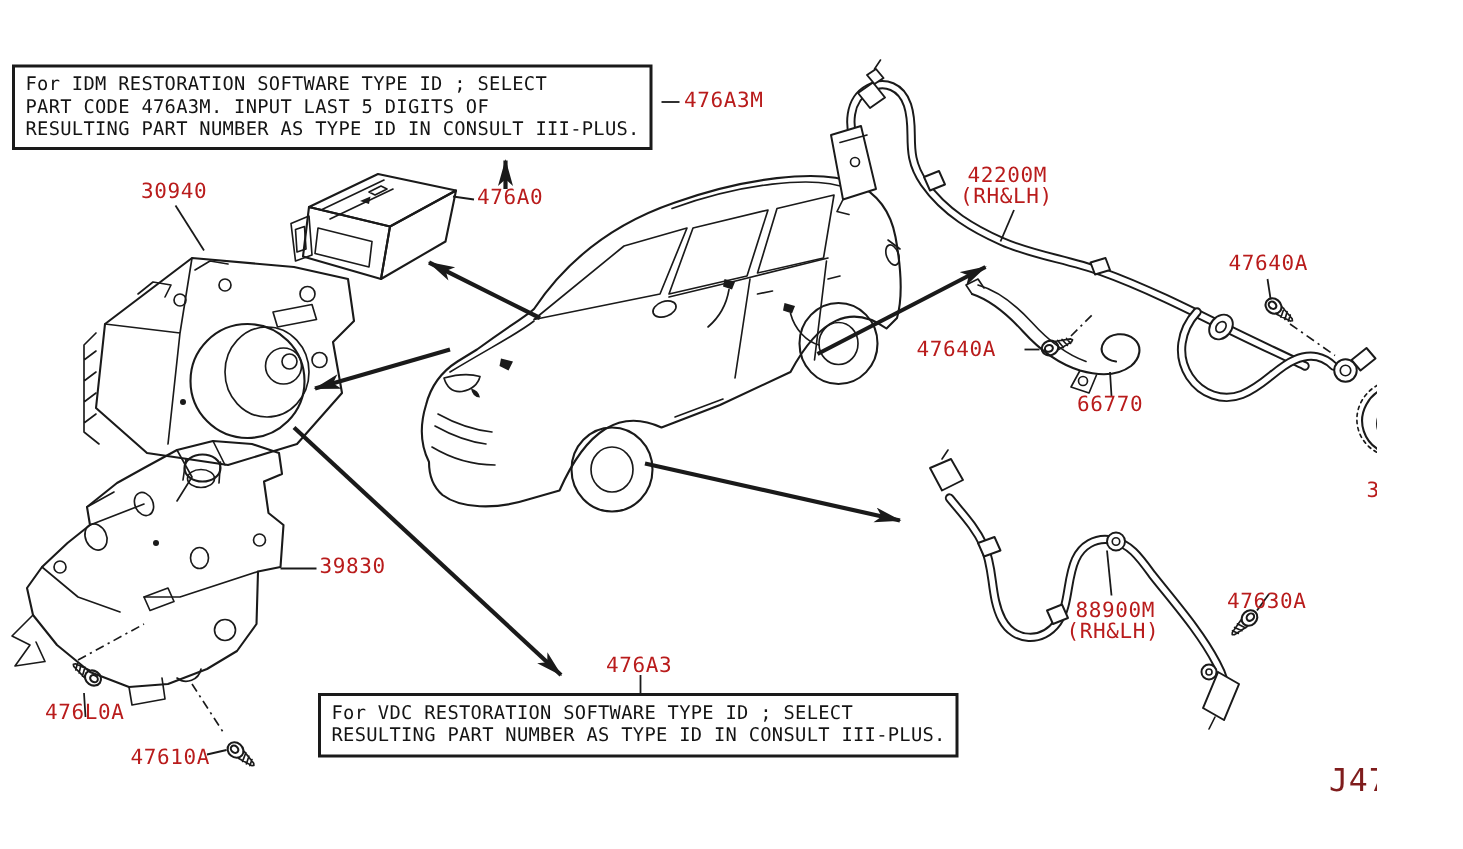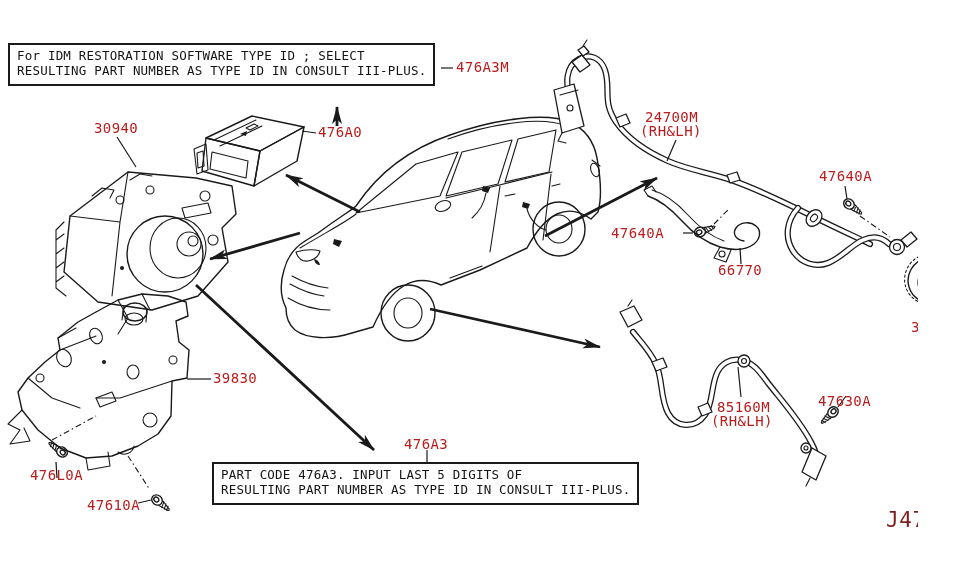--- a/index.html
+++ b/index.html
@@ -200,39 +200,40 @@
       <path class="arrow" marker-end="url(#ah)" d="M300,233 L210,259"></path>
       <path class="arrow" marker-end="url(#ah)" d="M196,285 L374,450"></path>
       <path class="arrow" marker-end="url(#ah)" d="M545,236 L657,178"></path>
       <path class="arrow" marker-end="url(#ah)" d="M430,309 L600,347"></path>
       <path class="arrow" marker-end="url(#ah)" d="M337,126 L337,107" stroke-width="2.2"></path>
     </g>
   </svg>
 
   <div class="note-box" style="left:8px;top:43px">
     <div>For IDM RESTORATION SOFTWARE TYPE ID ; SELECT</div>
+    <div>PART CODE 476A3M. INPUT LAST 5 DIGITS OF</div>
     <div>RESULTING PART NUMBER AS TYPE ID IN CONSULT III-PLUS.</div>
   </div>
 
   <div class="note-box" style="left:212px;top:462px">
-    <div>PART CODE 476A3. INPUT LAST 5 DIGITS OF</div>
+    <div>For VDC RESTORATION SOFTWARE TYPE ID ; SELECT</div>
     <div>RESULTING PART NUMBER AS TYPE ID IN CONSULT III-PLUS.</div>
   </div>
 
   <div class="part-label" style="left:456px;top:60px">476A3M</div>
   <div class="part-label" style="left:94px;top:121px">30940</div>
   <div class="part-label" style="left:318px;top:125px">476A0</div>
-  <div class="part-label" style="left:645px;top:110px">24700M</div>
+  <div class="part-label" style="left:645px;top:110px">42200M</div>
   <div class="part-label" style="left:640px;top:124px">(RH&amp;LH)</div>
   <div class="part-label" style="left:819px;top:169px">47640A</div>
   <div class="part-label" style="left:611px;top:226px">47640A</div>
   <div class="part-label" style="left:718px;top:263px">66770</div>
   <div class="part-label" style="left:911px;top:320px">38120</div>
   <div class="part-label" style="left:213px;top:371px">39830</div>
   <div class="part-label" style="left:404px;top:437px">476A3</div>
   <div class="part-label" style="left:30px;top:468px">476L0A</div>
   <div class="part-label" style="left:87px;top:498px">47610A</div>
-  <div class="part-label" style="left:717px;top:400px">85160M</div>
+  <div class="part-label" style="left:717px;top:400px">88900M</div>
   <div class="part-label" style="left:711px;top:414px">(RH&amp;LH)</div>
   <div class="part-label" style="left:818px;top:394px">47630A</div>
 
   <div class="drawing-number" style="left:886px;top:508px">J476017B</div>
 </div>
 
 </body></html>

